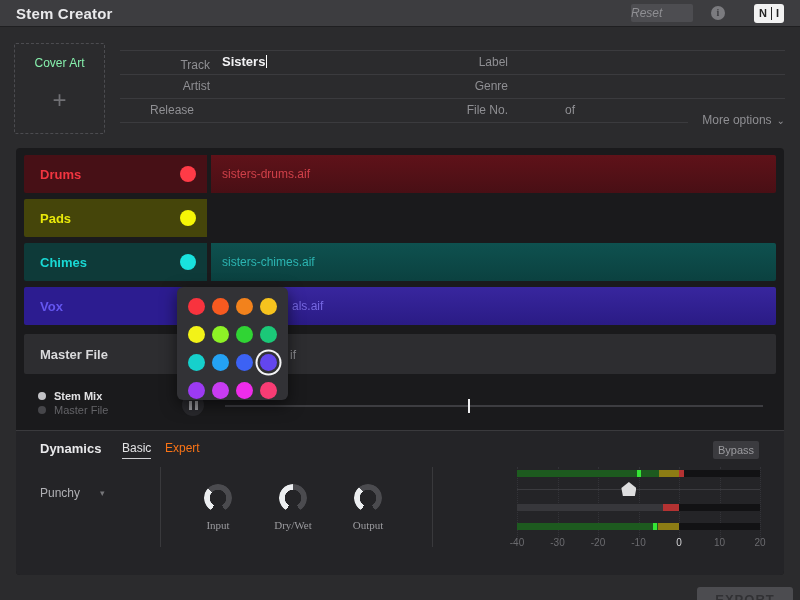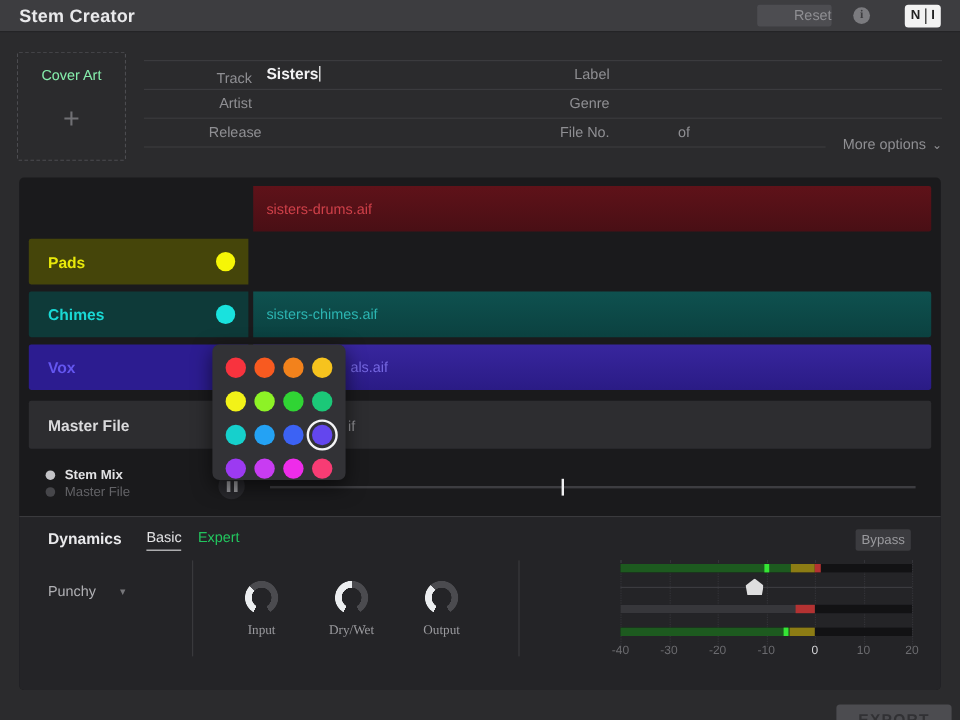--- a/index.html
+++ b/index.html
@@ -6,21 +6,21 @@
   html,body { background:#202022; }
   #root {
     position:relative; width:800px; height:600px; overflow:hidden;
     background:#2b2b2d; font-family:"Liberation Sans","DejaVu Sans",sans-serif;
     -webkit-font-smoothing:antialiased;
   }
 
   
   .topbar { position:absolute; left:0; top:0; width:800px; height:27px; background:#3d3d40; border-bottom:1px solid #1f1f21; }
   .app-title { position:absolute; left:16px; top:5px; font-size:15px; font-weight:bold; color:#e9e9eb; letter-spacing:.2px; }
-  .reset-btn { position:absolute; left:631px; top:4px; width:62px; height:18px; background:#4d4d51; border-radius:2px; color:#8f8f93; font-size:12px; text-align:right; line-height:18px; }
+  .reset-btn { position:absolute; left:631px; top:4px; width:62px; height:18px; background:#4d4d51; border-radius:2px; color:#8f8f93; font-size:12px; text-align:left; line-height:18px;font-style:italic; }
   .info-icon { position:absolute; left:711px; top:6px; width:14px; height:14px; border-radius:50%; background:#7b7b7f; color:#3d3d40; font-size:10px; font-weight:bold; text-align:center; line-height:14px; font-family:"Liberation Serif",serif; }
   .ni-logo { position:absolute; left:754px; top:4px; width:30px; height:19px; background:#f2f2f2; border-radius:3px; display:flex; align-items:center; justify-content:center; gap:4px; }
   .ni-logo span { color:#222; font-size:11px; font-weight:bold; line-height:1; }
   .ni-logo .ni-sep { width:1px; height:13px; background:#222; }
 
   
   .coverart { position:absolute; left:14px; top:43px; width:91px; height:91px; border:1px dashed #4c4c50; border-radius:2px; }
   .coverart-label { position:absolute; left:0; top:12px; width:100%; text-align:center; color:#86efac; font-size:12px; }
   .coverart-plus { position:absolute; left:0; top:44px; width:100%; text-align:center; color:#707074; font-size:24px; font-weight:200; line-height:1; }
   .form-line { position:absolute; height:0; border-top:1px solid #3b3b3e; }
@@ -49,21 +49,21 @@
   .pause-btn { position:absolute; left:166px; top:246px; width:22px; height:22px; border-radius:50%; background:#29292d; display:flex; align-items:center; justify-content:center; gap:3px; }
   .pause-btn i { display:block; width:3px; height:9px; background:#9b9b9f; }
   .seek-track { position:absolute; left:209px; top:257px; width:538px; height:2px; background:#3d3d41; }
   .playhead { position:absolute; top:251px; width:2px; height:14px; background:#efeff1; }
 
   
   .dyn { position:absolute; left:0; top:282px; width:768px; height:145px; background:#242427; border-top:1px solid #3a3a3d; border-radius:0 0 4px 4px; }
   .dyn-title { position:absolute; left:24px; top:10px; font-size:13px; font-weight:bold; color:#e9e9eb; }
   .tab { position:absolute; top:10px; font-size:12px; }
   .tab.active { color:#e3e3e5; border-bottom:1px solid #cfcfd2; padding-bottom:3px; }
-  .tab.inactive { color:#22c55e; }
+  .tab.inactive { color:#f97316; }
   .preset { position:absolute; left:24px; top:55px; font-size:12px; color:#b0b0b4; }
   .preset-arrow { position:absolute; left:84px; top:57px; font-size:9px; color:#76767a; }
   .vdiv { position:absolute; top:36px; width:1px; height:80px; background:#39393c; }
   .knob { position:absolute; top:53px; width:28px; height:28px; border-radius:50%;
     background:conic-gradient(from 210deg, #eceef0 0deg var(--val), #4b4b4f var(--val) 300deg, transparent 300deg 360deg);
     -webkit-mask:radial-gradient(closest-side, transparent 58%, #000 60%);
     mask:radial-gradient(closest-side, transparent 58%, #000 60%); }
   .knob-lbl { position:absolute; top:88px; width:70px; text-align:center; font-size:11px; color:#9b9b9f;font-family:Liberation Serif, serif; }
   .meter-zone { position:absolute; left:501px; top:36px; width:243px; height:72px; }
   .gridline { position:absolute; top:0; height:72px; width:0; border-left:1px dotted #333338; }
@@ -112,31 +112,35 @@
   <div class="form-line" style="left:120px; top:50px;  width:665px;"></div>
   <div class="form-line" style="left:120px; top:74px;  width:665px;"></div>
   <div class="form-line" style="left:120px; top:98px;  width:665px;"></div>
   <div class="form-line" style="left:120px; top:122px; width:568px;"></div>
 
   <div class="f-label" style="left:120px; top:58px; width:90px;">Track</div>
   <div class="f-value" style="left:222px; top:54px;"><span>Sisters</span><span class="cursor"></span></div>
   <div class="f-label" style="left:380px; top:55px; width:128px;">Label</div>
   <div class="f-label" style="left:120px; top:79px; width:90px;">Artist</div>
   <div class="f-label" style="left:380px; top:79px; width:128px;">Genre</div>
-  <div class="f-label" style="left:128px; top:103px; width:90px;">Release</div>
+  <div class="f-label" style="left:104px; top:103px; width:90px;">Release</div>
   <div class="f-label" style="left:380px; top:103px; width:128px;">File No.</div>
   <div class="f-label" style="left:565px; top:103px; width:20px; text-align:left;">of</div>
 
   <div class="more-options">
     <span>More options</span><span class="chev">⌄</span>
   </div>
 
   <div class="panel">
 
     <div class="stem-row" style="top: 7px; --name-bg: #471016; --name-fg: #f23540; --dot: #ff3b47; --file-top: #5f1219; --file-bot: #490f15; --file-fg: #cf4049;">
+      <div class="stem-name">
+        <span class="nm">Drums</span>
+        <span class="stem-dot"></span>
+      </div>
       <div class="stem-file">
         <span class="fl">sisters-drums.aif</span>
       </div>
     </div>
 
     <div class="stem-row" style="top: 51px; --name-bg: #45450a; --name-fg: #e9e90a; --dot: #f6f606; --file-top: #6f6f10; --file-bot: #57570b; --file-fg: #c4c420;">
       <div class="stem-name">
         <span class="nm">Pads</span>
         <span class="stem-dot"></span>
       </div>

